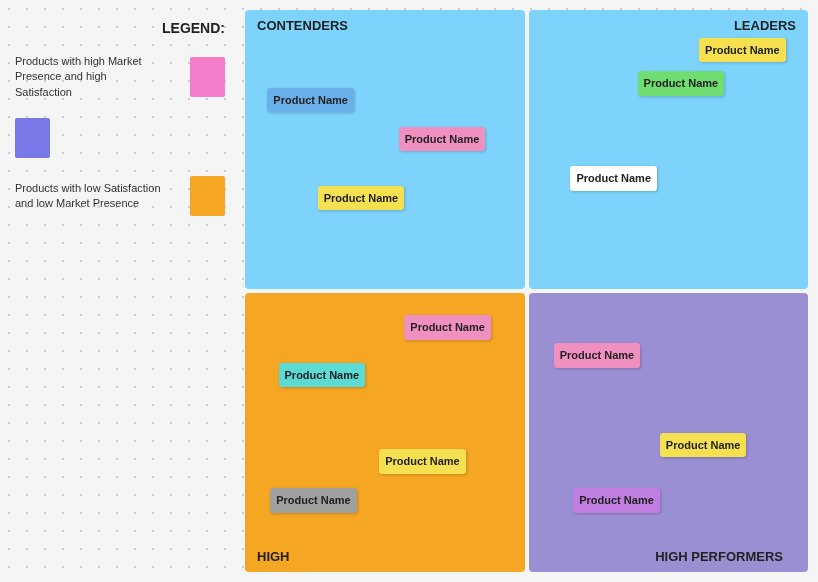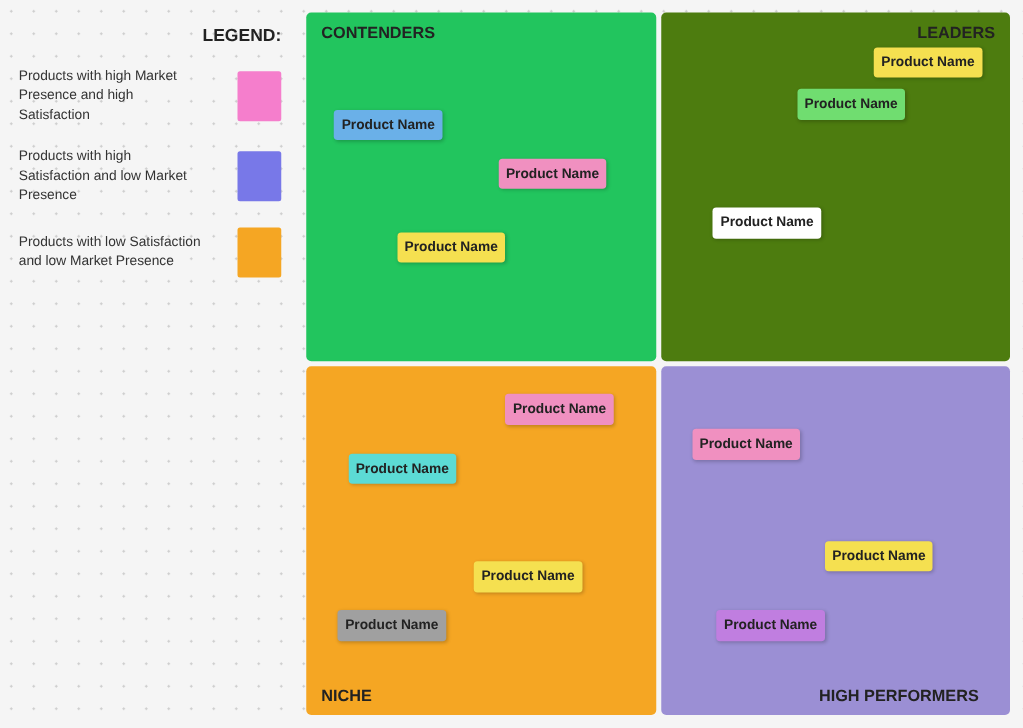--- a/index.html
+++ b/index.html
@@ -90,22 +90,22 @@
       bottom: 8px;
       left: 12px;
     }
 
     .quadrant-label.bottom-right {
       position: absolute;
       bottom: 8px;
       right: 25px;
     }
 
-    .q-contenders { background-color: #22c55e; }
-    .q-leaders { background-color: #4d7c0f; }
+    .q-contenders { background-color: #7dd3fc; }
+    .q-leaders { background-color: #7dd3fc; }
     .q-niche { background-color: #f5a623; }
     .q-high-performers { background-color: #9b8fd4; }
 
     .product-card {
       position: absolute;
       border-radius: 3px;
       padding: 5px 6px;
       font-size: 11px;
       font-weight: bold;
       color: #222;
@@ -130,21 +130,20 @@
 <div class="legend-panel">
   <div class="legend-title">LEGEND:</div>
 
   <div class="legend-item">
     <div class="legend-text">Products with high Market Presence and high Satisfaction</div>
     <div class="legend-swatch" style="background-color:#f57ecc;"></div>
   </div>
 
 
   <div class="legend-item">
-    <div class="legend-text">Products with high Satisfaction and low Market Presence</div>
     <div class="legend-swatch" style="background-color:#7878e8;"></div>
   </div>
 
   <div class="legend-item">
     <div class="legend-text">Products with low Satisfaction and low Market Presence</div>
     <div class="legend-swatch" style="background-color:#f5a623;"></div>
   </div>
 </div>
 
 <div class="main-grid">
@@ -157,21 +156,21 @@
   </div>
 
   <div class="quadrant q-leaders">
     <span class="quadrant-label top-right">LEADERS</span>
     <div class="product-card card-yellow" style="top:10%;right:8%;">Product Name</div>
     <div class="product-card card-green" style="top:22%;right:30%;">Product Name</div>
     <div class="product-card card-white" style="top:56%;left:15%;">Product Name</div>
   </div>
 
   <div class="quadrant q-niche">
-    <span class="quadrant-label bottom-left">NICHE</span>
+    <span class="quadrant-label bottom-left">HIGH</span>
     <div class="product-card card-pink" style="top:8%;left:57%;">Product Name</div>
     <div class="product-card card-teal" style="top:25%;left:12%;">Product Name</div>
     <div class="product-card card-yellow" style="top:56%;left:48%;">Product Name</div>
     <div class="product-card card-gray" style="top:70%;left:9%;">Product Name</div>
   </div>
 
   <div class="quadrant q-high-performers">
     <span class="quadrant-label bottom-right">HIGH PERFORMERS</span>
     <div class="product-card card-pink" style="top:18%;left:9%;">Product Name</div>
     <div class="product-card card-yellow" style="top:50%;left:47%;">Product Name</div>

